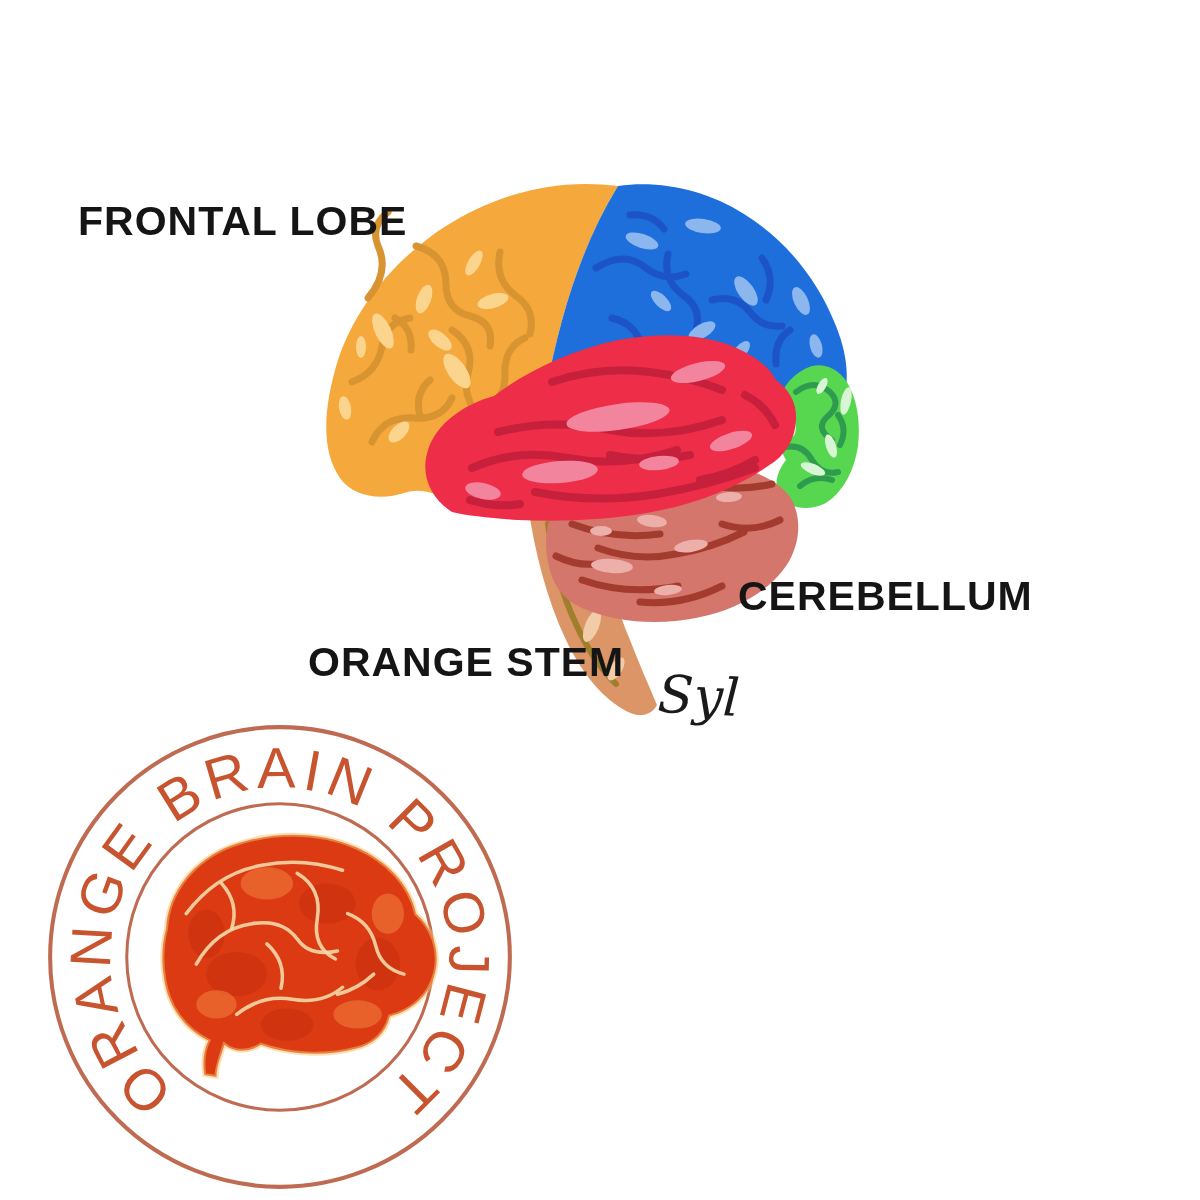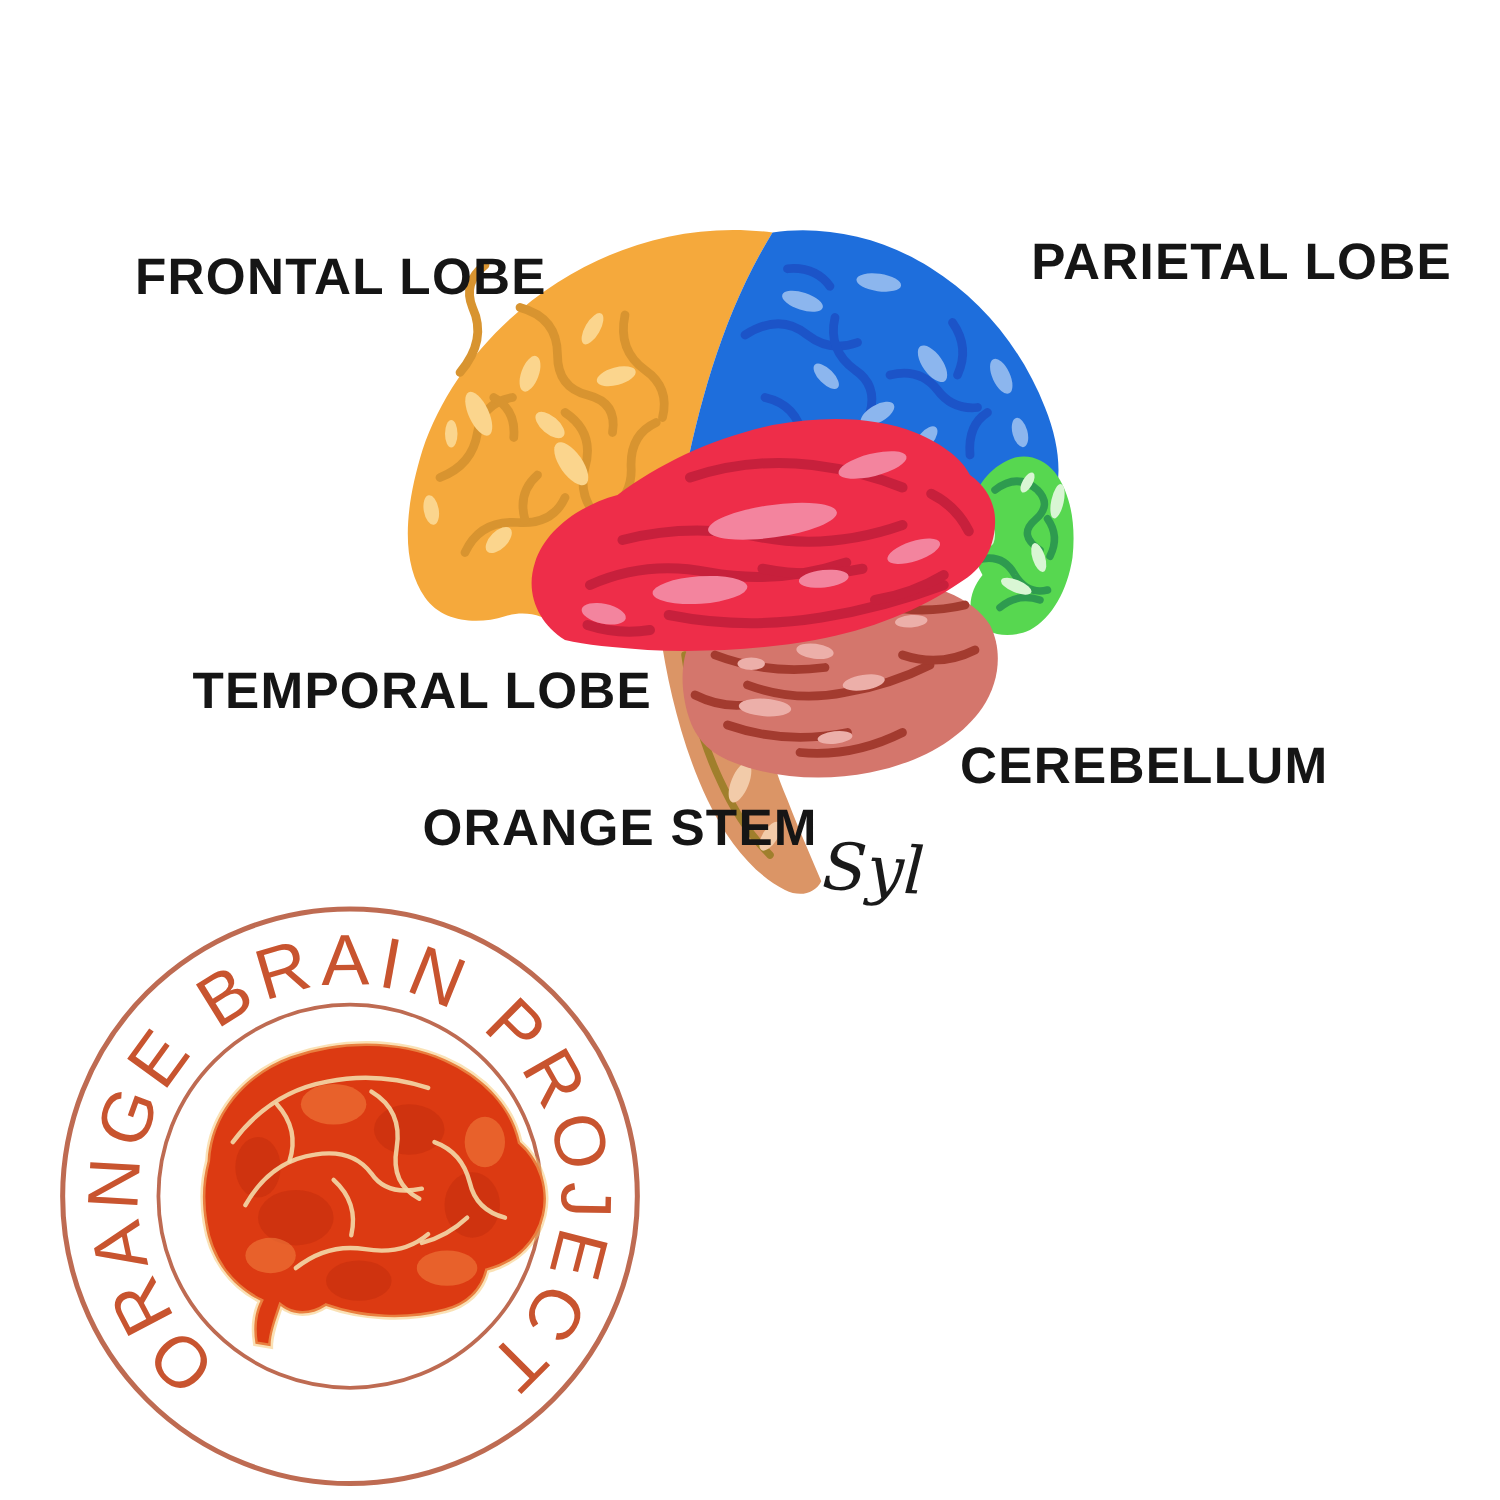--- a/index.html
+++ b/index.html
@@ -3,21 +3,21 @@
 <meta charset="utf-8">
 <style>
   html,body{margin:0;padding:0;background:#fff;}
   .canvas{
     position:relative;width:1200px;height:1200px;background:#fff;overflow:hidden;
     font-family:"Liberation Sans","DejaVu Sans",sans-serif;
   }
   .brain-svg{position:absolute;left:0;top:0;width:1200px;height:1200px;}
   .label{
     position:absolute;color:var(--c-label-text,#151515);
-    font-size:41px;font-weight:700;letter-spacing:1px;white-space:nowrap;line-height:1;margin-left:30px;
+    font-size:41px;font-weight:700;letter-spacing:1px;white-space:nowrap;line-height:1;
   }
   .signature{
     position:absolute;left:658px;top:670px;
     font-family:"DejaVu Serif","Liberation Serif",serif;font-style:italic;
     font-size:52px;color:#1a1a1a;transform:rotate(3deg);line-height:1;
   }
   .logo-svg{position:absolute;left:35px;top:712px;width:490px;height:490px;}
 
   
   .fill-frontal{fill:var(--c-frontal);}
@@ -163,23 +163,21 @@
       <ellipse class="hl-temporal" cx="618" cy="417" rx="52" ry="13" transform="rotate(-8 618 417)"></ellipse>
       <ellipse class="hl-temporal" cx="560" cy="472" rx="38" ry="11" transform="rotate(-4 560 472)"></ellipse>
       <ellipse class="hl-temporal" cx="698" cy="372" rx="28" ry="9" transform="rotate(-14 698 372)"></ellipse>
       <ellipse class="hl-temporal" cx="483" cy="491" rx="18" ry="8" transform="rotate(12 483 491)"></ellipse>
       <ellipse class="hl-temporal" cx="731" cy="441" rx="22" ry="8" transform="rotate(-18 731 441)"></ellipse>
       <ellipse class="hl-temporal" cx="659" cy="463" rx="20" ry="7" transform="rotate(-6 659 463)"></ellipse>
     </g>
   </svg>
 
   <div class="label" style="left:78px;top:201px">FRONTAL LOBE</div>
-  <div class="label" style="left:795px;top:189px">PARIETAL LOBE</div>
-  <div class="label" style="left:124px;top:532px">TEMPORAL LOBE</div>
-  <div class="label" style="left:738px;top:592px">CEREBELLUM</div>
+  <div class="label" style="left:738px;top:576px">CEREBELLUM</div>
   <div class="label" style="left:308px;top:642px">ORANGE STEM</div>
 
   <div class="signature">Syl</div>
 
   <svg class="logo-svg" viewBox="0 0 486 486" aria-hidden="true">
     <circle class="logo-ring" cx="243" cy="243" r="228" stroke-width="4"></circle>
     <circle class="logo-ring" cx="243" cy="243" r="152" stroke-width="3"></circle>
     <path id="logo-ring-path" d="M 139.6 375.4 A 168 168 0 1 1 346.4 375.4" fill="none"></path>
     <text class="logo-ring-text">
       <textPath href="#logo-ring-path" startOffset="0" textLength="830" lengthAdjust="spacing">ORANGE BRAIN PROJECT</textPath>

